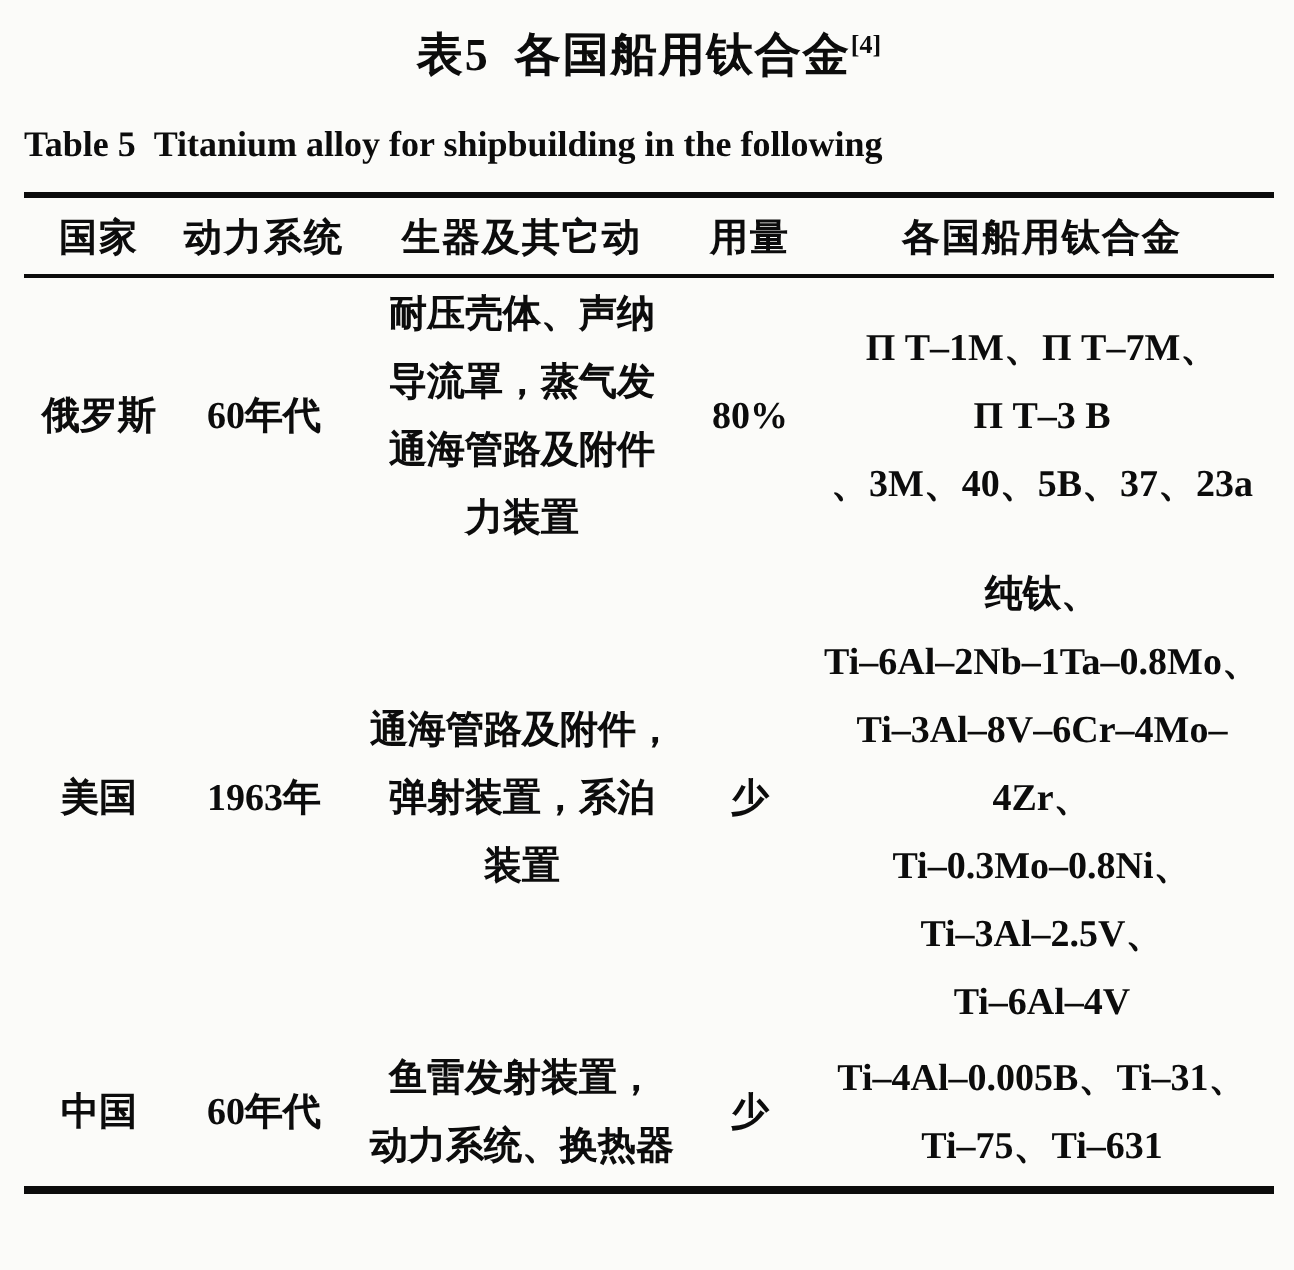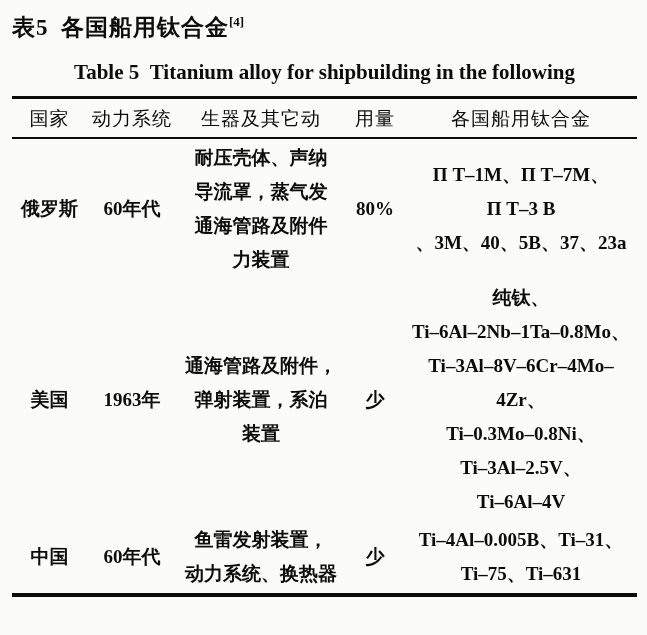--- a/index.html
+++ b/index.html
@@ -12,48 +12,48 @@
     font-family: "Liberation Serif", "DejaVu Serif", serif;
     color: #0c0c0c;
   }
   .page {
     box-sizing: border-box;
     width: 647px;
     height: 635px;
     padding: 10px 10px 0 12px;
   }
   .title-zh {
-    text-align: left;
+    text-align: center;
     font-size: 23px;
     font-weight: bold;
     margin: 2px 0 12px 0;
     letter-spacing: 1px;
   }
   .title-zh sup {
     font-size: 13px;
     font-weight: bold;
     letter-spacing: 0;
   }
   .title-en {
-    text-align: center;
-    font-size: 21px;
+    text-align: left;
+    font-size: 18px;
     font-weight: bold;
     line-height: 35px;
   }
   table.alloy-table {
     width: 625px;
     border-collapse: collapse;
     table-layout: fixed;
     margin-top: 6px;
     border-top: 3px solid #0c0c0c;
     border-bottom: 4px solid #0c0c0c;
   }
   .alloy-table th {
     font-size: 19px;
-    font-weight: normal;
+    font-weight: bold;
     text-align: center;
     padding: 7px 0 5px 0;
     border-bottom: 2px solid #0c0c0c;
     letter-spacing: 1px;
   }
   .alloy-table td {
     font-size: 19px;
     font-weight: bold;
     text-align: center;
     vertical-align: middle;

